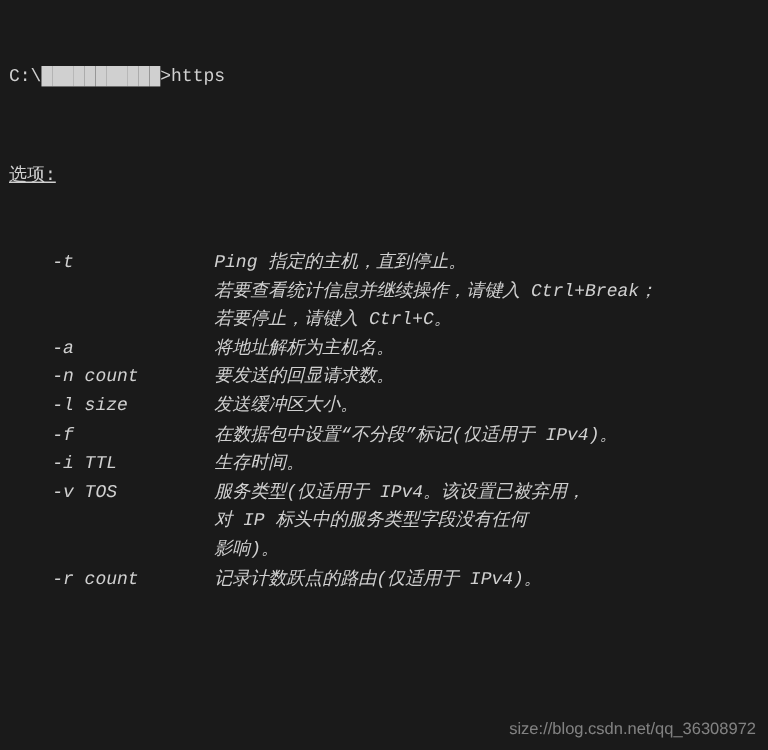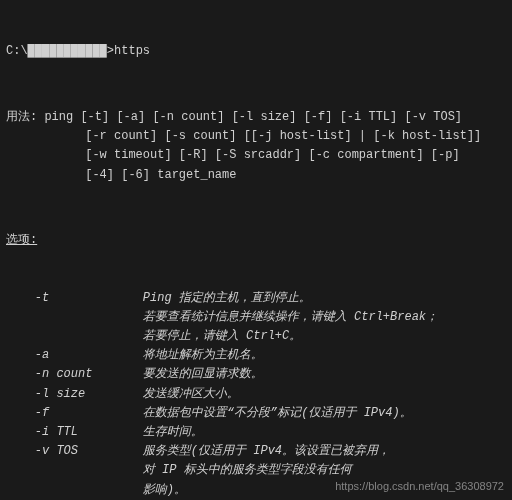--- a/index.html
+++ b/index.html
@@ -30,20 +30,16 @@
     .prompt-line { white-space: pre; }
     .usage-block { white-space: pre; margin-top: 8px; }
     .header { margin-top: 8px; white-space: pre; text-decoration: underline; }
     .opt-row { white-space: pre; font-style: italic; }
   </style>
 </head>
 <body>
 
 <div class="terminal">
   <div class="prompt-line"><span>C:\███████████&gt;</span><span>https</span></div>
-  <div class="usage-block">用法: ping [-t] [-a] [-n count] [-l size] [-f] [-i TTL] [-v TOS]
-           [-r count] [-s count] [[-j host-list] | [-k host-list]]
-           [-w timeout] [-R] [-S srcaddr] [-c compartment] [-p]
-           [-4] [-6] target_name</div>
   <div class="header">选项:</div>
   <div id="opts"><div class="opt-row">    -t             Ping 指定的主机，直到停止。</div><div class="opt-row">                   若要查看统计信息并继续操作，请键入 Ctrl+Break；</div><div class="opt-row">                   若要停止，请键入 Ctrl+C。</div><div class="opt-row">    -a             将地址解析为主机名。</div><div class="opt-row">    -n count       要发送的回显请求数。</div><div class="opt-row">    -l size        发送缓冲区大小。</div><div class="opt-row">    -f             在数据包中设置“不分段”标记(仅适用于 IPv4)。</div><div class="opt-row">    -i TTL         生存时间。</div><div class="opt-row">    -v TOS         服务类型(仅适用于 IPv4。该设置已被弃用，</div><div class="opt-row">                   对 IP 标头中的服务类型字段没有任何</div><div class="opt-row">                   影响)。</div><div class="opt-row">    -r count       记录计数跃点的路由(仅适用于 IPv4)。</div></div>
 </div>
-<div class="watermark">https://blog.csdn.net/qq_36308972</div>
+<div class="watermark">size://blog.csdn.net/qq_36308972</div>
 
 </body></html>

